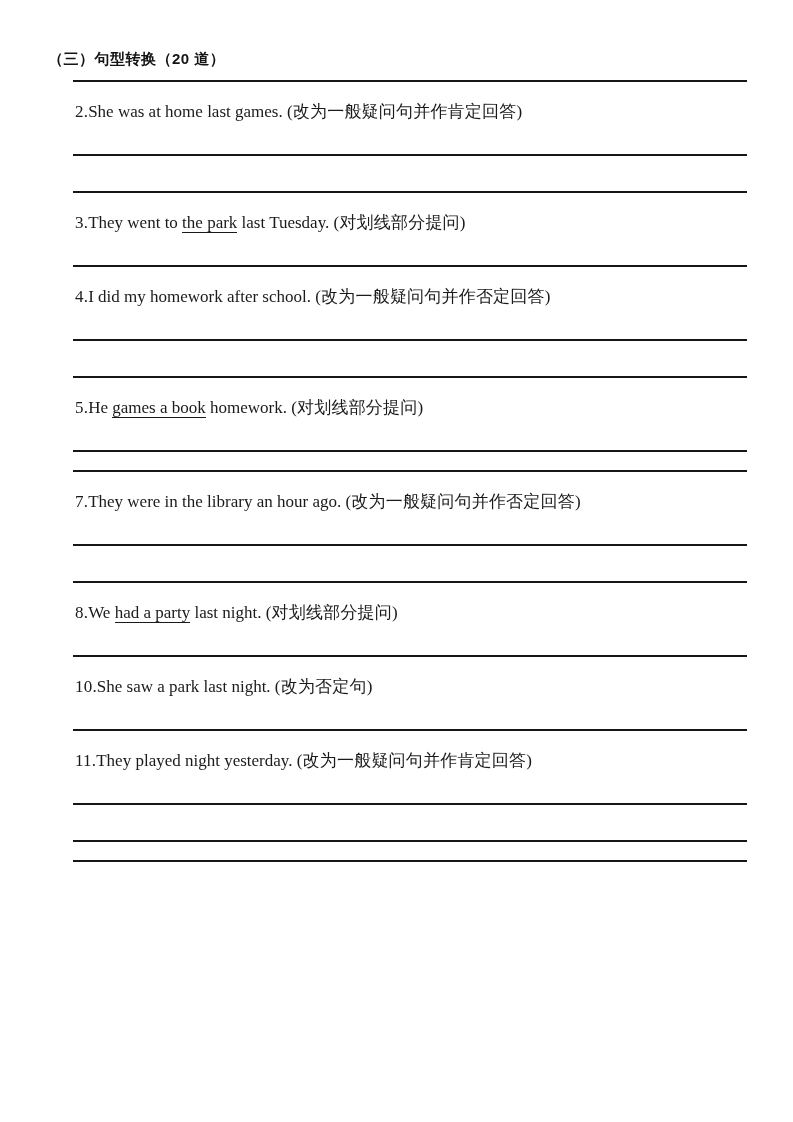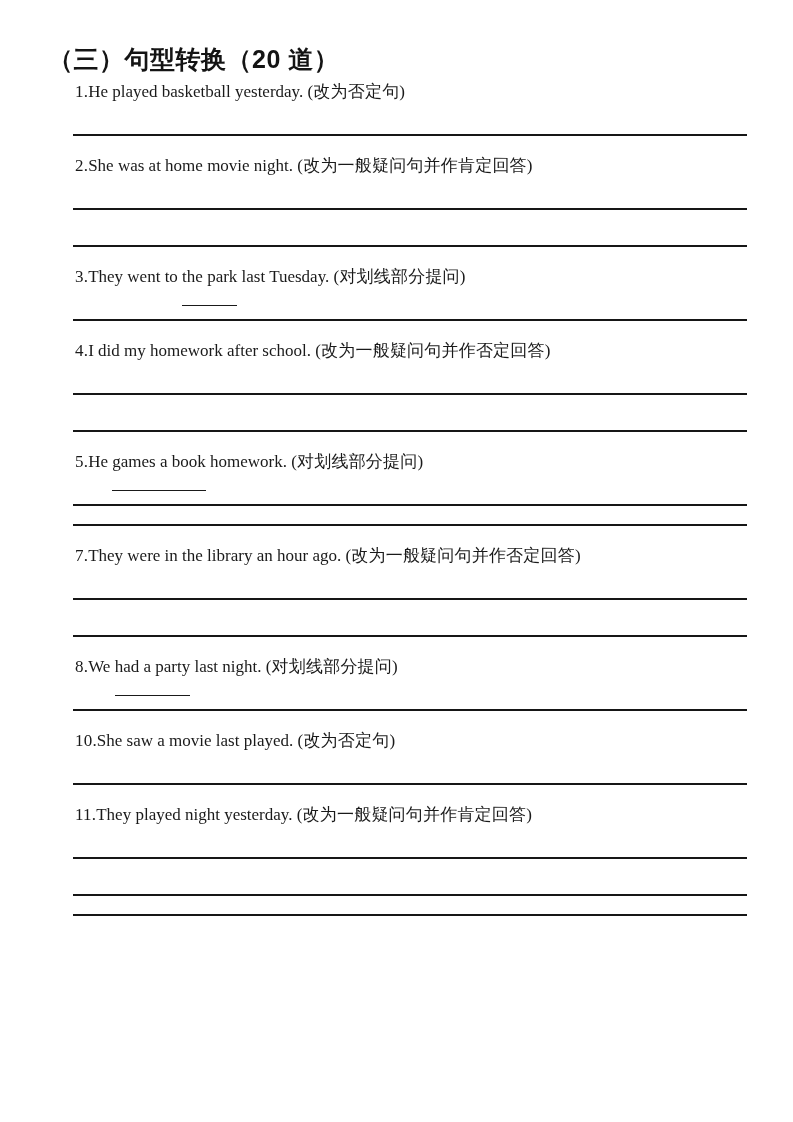--- a/index.html
+++ b/index.html
@@ -15,21 +15,21 @@
     background: #ffffff;
     padding: 46px 46px 0 48px;
     overflow: hidden;
     font-family: "Liberation Serif", "DejaVu Serif", serif;
     color: #1a1a1a;
   }
   .title {
     margin: 0 0 8px 0;
     font-family: "Liberation Sans", "DejaVu Sans", sans-serif;
     font-weight: 700;
-    font-size: 25px;
+    font-size: 15px;
     line-height: 26px;
     letter-spacing: 0.5px;
     color: #141414;
   }
   .items {
     margin-left: 25px;
     width: 674px;
   }
   .item {
     margin: 0;
@@ -40,46 +40,45 @@
     font-size: 17px;
     line-height: 23px;
     color: #1a1a1a;
     white-space: nowrap;
   }
   .q-num {
     letter-spacing: 0.2px;
   }
   .u-seg {
     border-bottom: 1.5px solid #1a1a1a;
-    padding-bottom: 19px;
+    padding-bottom: 0;
   }
   .q-instr {
     letter-spacing: 0.2px;
   }
   .answer-line {
     height: 0;
     border-top: 2px solid #161616;
     margin: 0 0 35px 0;
   }
   .item .answer-line:last-child {
     margin-bottom: 18px;
   }
 </style>
 </head>
 <body>
 
 <div class="page">
   <h2 class="title">（三）句型转换（20 道）</h2>
   <div class="items">
       <div class="item">
-        <p class="q-text"><span class="q-num">1.</span><span class="seg">He played basketball yesterday.</span><span> </span><span class="q-instr">(改为否定句)</span></p>
         <div class="answer-line"></div>
       </div>
       <div class="item">
-        <p class="q-text"><span class="q-num">2.</span><span class="seg">She was at home movie night.</span><span> </span><span class="q-instr">(改为一般疑问句并作肯定回答)</span></p>
+        <p class="q-text"><span class="q-num">2.</span><span class="seg">She was at home last games.</span><span> </span><span class="q-instr">(改为一般疑问句并作肯定回答)</span></p>
         <div class="answer-line"></div>
         <div class="answer-line"></div>
       </div>
       <div class="item">
         <p class="q-text"><span class="q-num">3.</span><span class="seg">They went to </span><span class="u-seg">the park</span><span class="seg"> last Tuesday.</span><span> </span><span class="q-instr">(对划线部分提问)</span></p>
         <div class="answer-line"></div>
       </div>
       <div class="item">
         <p class="q-text"><span class="q-num">4.</span><span class="seg">I did my homework after school.</span><span> </span><span class="q-instr">(改为一般疑问句并作否定回答)</span></p>
         <div class="answer-line"></div>
@@ -95,21 +94,21 @@
       <div class="item">
         <p class="q-text"><span class="q-num">7.</span><span class="seg">They were in the library an hour ago.</span><span> </span><span class="q-instr">(改为一般疑问句并作否定回答)</span></p>
         <div class="answer-line"></div>
         <div class="answer-line"></div>
       </div>
       <div class="item">
         <p class="q-text"><span class="q-num">8.</span><span class="seg">We </span><span class="u-seg">had a party</span><span class="seg"> last night.</span><span> </span><span class="q-instr">(对划线部分提问)</span></p>
         <div class="answer-line"></div>
       </div>
       <div class="item">
-        <p class="q-text"><span class="q-num">10.</span><span class="seg">She saw a movie last played.</span><span> </span><span class="q-instr">(改为否定句)</span></p>
+        <p class="q-text"><span class="q-num">10.</span><span class="seg">She saw a park last night.</span><span> </span><span class="q-instr">(改为否定句)</span></p>
         <div class="answer-line"></div>
       </div>
       <div class="item">
         <p class="q-text"><span class="q-num">11.</span><span class="seg">They played night yesterday.</span><span> </span><span class="q-instr">(改为一般疑问句并作肯定回答)</span></p>
         <div class="answer-line"></div>
         <div class="answer-line"></div>
       </div>
       <div class="item">
         <div class="answer-line"></div>
       </div>

